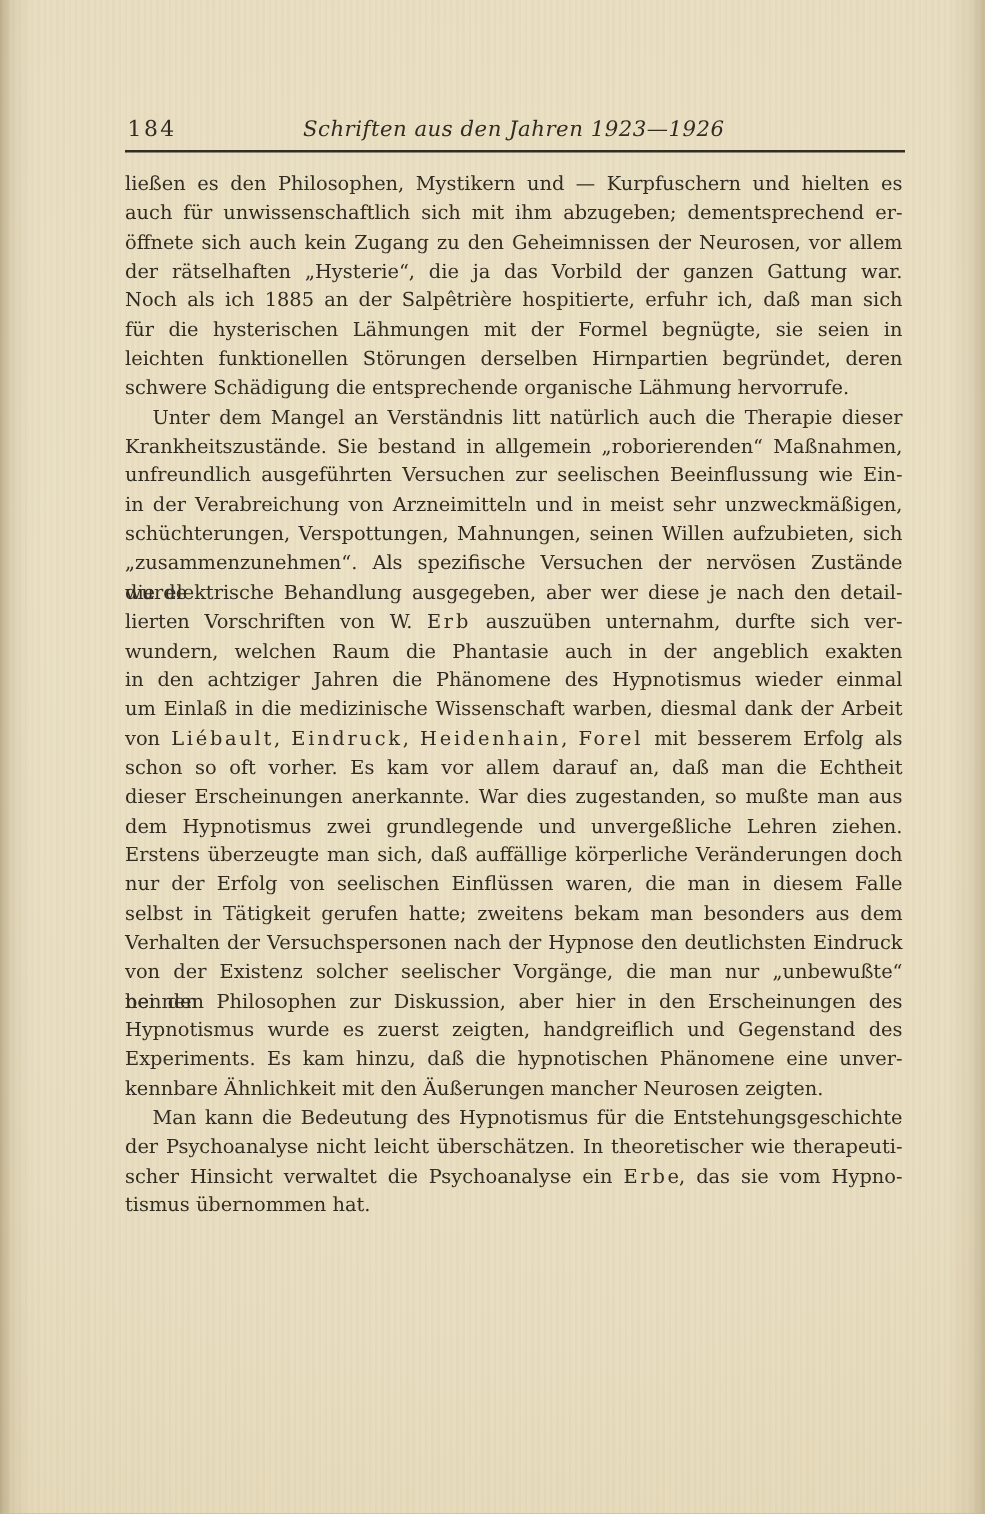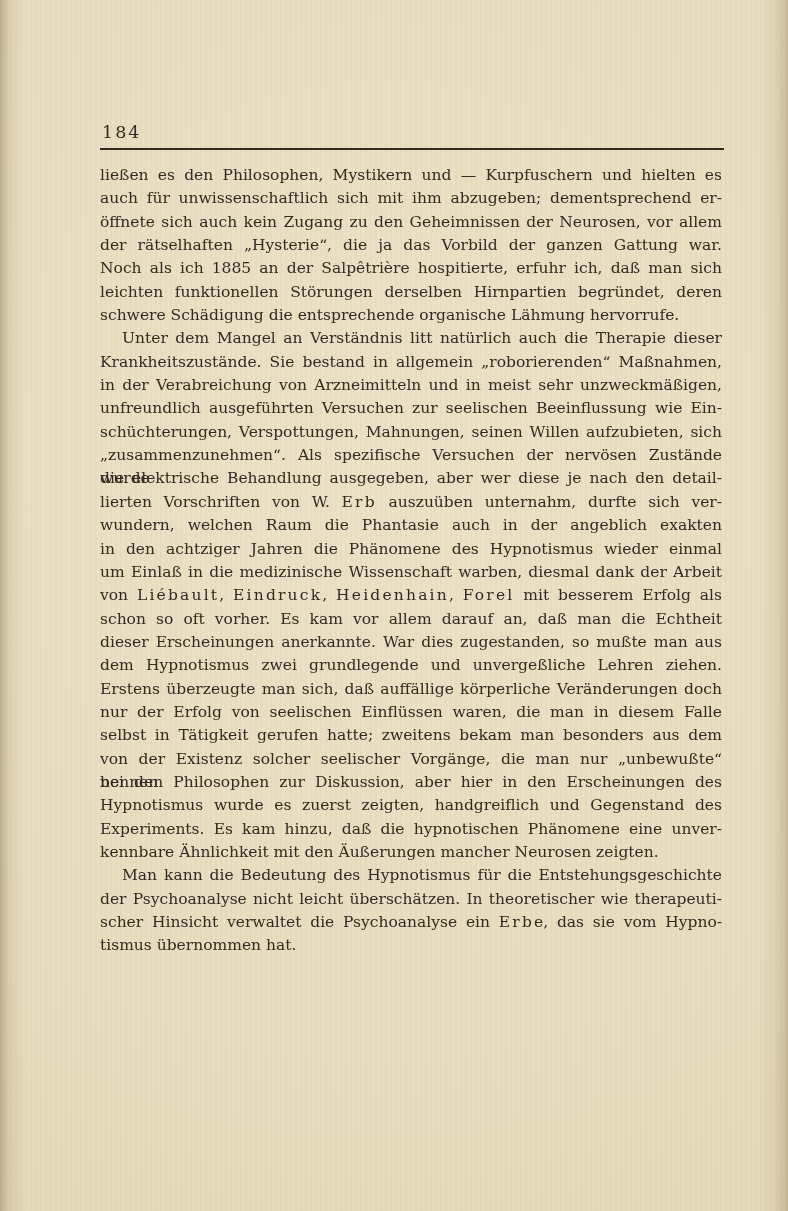--- a/index.html
+++ b/index.html
@@ -32,21 +32,20 @@
   .edge.right {
     right: 0;
     width: 30px;
     background: linear-gradient(270deg, rgba(110,88,46,0.26) 0%, rgba(110,88,46,0.08) 40%, rgba(110,88,46,0) 100%);
   }
   .column {
     position: absolute;
     left: 100px;
     top: 88px;
     width: 622px;
-    margin-top: 28px;
   }
   .header {
     position: relative;
     height: 28px;
     font-size: 17px;
   }
   .pagenum {
     position: absolute;
     left: 2px;
     bottom: 2px;
@@ -100,51 +99,54 @@
 </head>
 <body>
 
 <div class="page">
   <div class="edge left"></div>
   <div class="edge right"></div>
 
   <div class="column">
     <div class="header">
       <span class="pagenum">184</span>
+      <span class="htitle">Schriften aus den Jahren 1923—1926</span>
     </div>
     <div class="rule"></div>
     <div class="body" id="page-body">
         <div class="paragraph">
           <div class="line">ließen es den Philosophen, Mystikern und — Kurpfuschern und hielten es</div>
           <div class="line">auch für unwissenschaftlich sich mit ihm abzugeben; dementsprechend er-</div>
           <div class="line">öffnete sich auch kein Zugang zu den Geheimnissen der Neurosen, vor allem</div>
           <div class="line">der rätselhaften „Hysterie“, die ja das Vorbild der ganzen Gattung war.</div>
           <div class="line">Noch als ich 1885 an der Salpêtrière hospitierte, erfuhr ich, daß man sich</div>
+          <div class="line">für die hysterischen Lähmungen mit der Formel begnügte, sie seien in</div>
           <div class="line">leichten funktionellen Störungen derselben Hirnpartien begründet, deren</div>
           <div class="line lastline">schwere Schädigung die entsprechende organische Lähmung hervorrufe.</div>
         </div>
         <div class="paragraph">
           <div class="line indent">Unter dem Mangel an Verständnis litt natürlich auch die Therapie dieser</div>
           <div class="line">Krankheitszustände. Sie bestand in allgemein „roborierenden“ Maßnahmen,</div>
+          <div class="line">unfreundlich ausgeführten Versuchen zur seelischen Beeinflussung wie Ein-</div>
           <div class="line">in der Verabreichung von Arzneimitteln und in meist sehr unzweckmäßigen,</div>
-          <div class="line">unfreundlich ausgeführten Versuchen zur seelischen Beeinflussung wie Ein-</div>
           <div class="line">schüchterungen, Verspottungen, Mahnungen, seinen Willen aufzubieten, sich</div>
           <div class="line">„zusammenzunehmen“. Als spezifische Versuchen der nervösen Zustände wurde</div>
           <div class="line">die elektrische Behandlung ausgegeben, aber wer diese je nach den detail-</div>
           <div class="line">lierten Vorschriften von W. <span class="sperr">Erb</span> auszuüben unternahm, durfte sich ver-</div>
           <div class="line">wundern, welchen Raum die Phantasie auch in der angeblich exakten</div>
           <div class="line">in den achtziger Jahren die Phänomene des Hypnotismus wieder einmal</div>
           <div class="line">um Einlaß in die medizinische Wissenschaft warben, diesmal dank der Arbeit</div>
           <div class="line">von <span class="sperr">Liébault</span>, <span class="sperr">Eindruck</span>, <span class="sperr">Heidenhain</span>, <span class="sperr">Forel</span> mit besserem Erfolg als</div>
           <div class="line">schon so oft vorher. Es kam vor allem darauf an, daß man die Echtheit</div>
           <div class="line">dieser Erscheinungen anerkannte. War dies zugestanden, so mußte man aus</div>
           <div class="line">dem Hypnotismus zwei grundlegende und unvergeßliche Lehren ziehen.</div>
           <div class="line">Erstens überzeugte man sich, daß auffällige körperliche Veränderungen doch</div>
           <div class="line">nur der Erfolg von seelischen Einflüssen waren, die man in diesem Falle</div>
           <div class="line">selbst in Tätigkeit gerufen hatte; zweitens bekam man besonders aus dem</div>
+          <div class="line">Verhalten der Versuchspersonen nach der Hypnose den deutlichsten Eindruck</div>
           <div class="line">von der Existenz solcher seelischer Vorgänge, die man nur „unbewußte“ nennen</div>
           <div class="line">bei den Philosophen zur Diskussion, aber hier in den Erscheinungen des</div>
           <div class="line">Hypnotismus wurde es zuerst zeigten, handgreiflich und Gegenstand des</div>
           <div class="line">Experiments. Es kam hinzu, daß die hypnotischen Phänomene eine unver-</div>
           <div class="line lastline">kennbare Ähnlichkeit mit den Äußerungen mancher Neurosen zeigten.</div>
         </div>
         <div class="paragraph">
           <div class="line indent">Man kann die Bedeutung des Hypnotismus für die Entstehungsgeschichte</div>
           <div class="line">der Psychoanalyse nicht leicht überschätzen. In theoretischer wie therapeuti-</div>
           <div class="line">scher Hinsicht verwaltet die Psychoanalyse ein <span class="sperr">Erb</span>e, das sie vom Hypno-</div>

